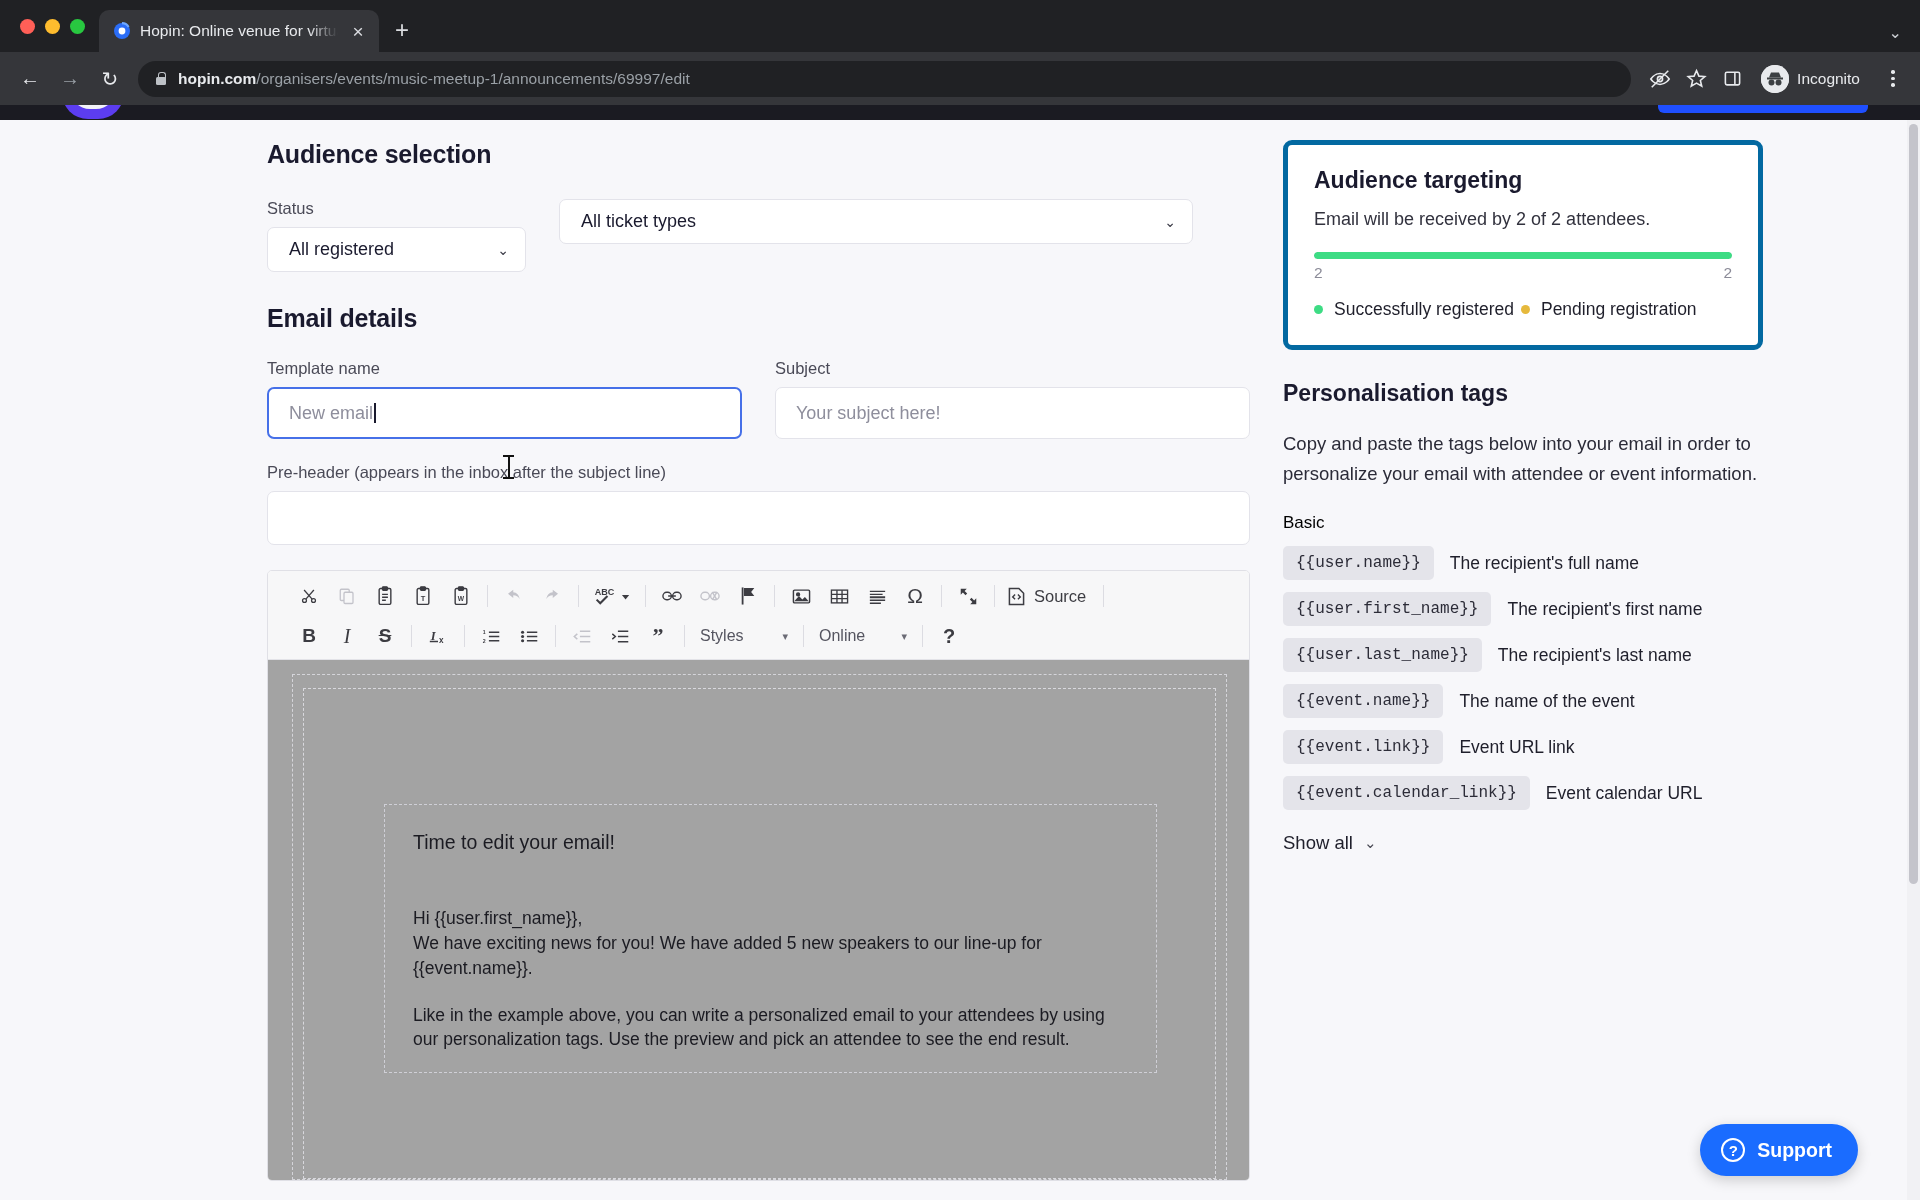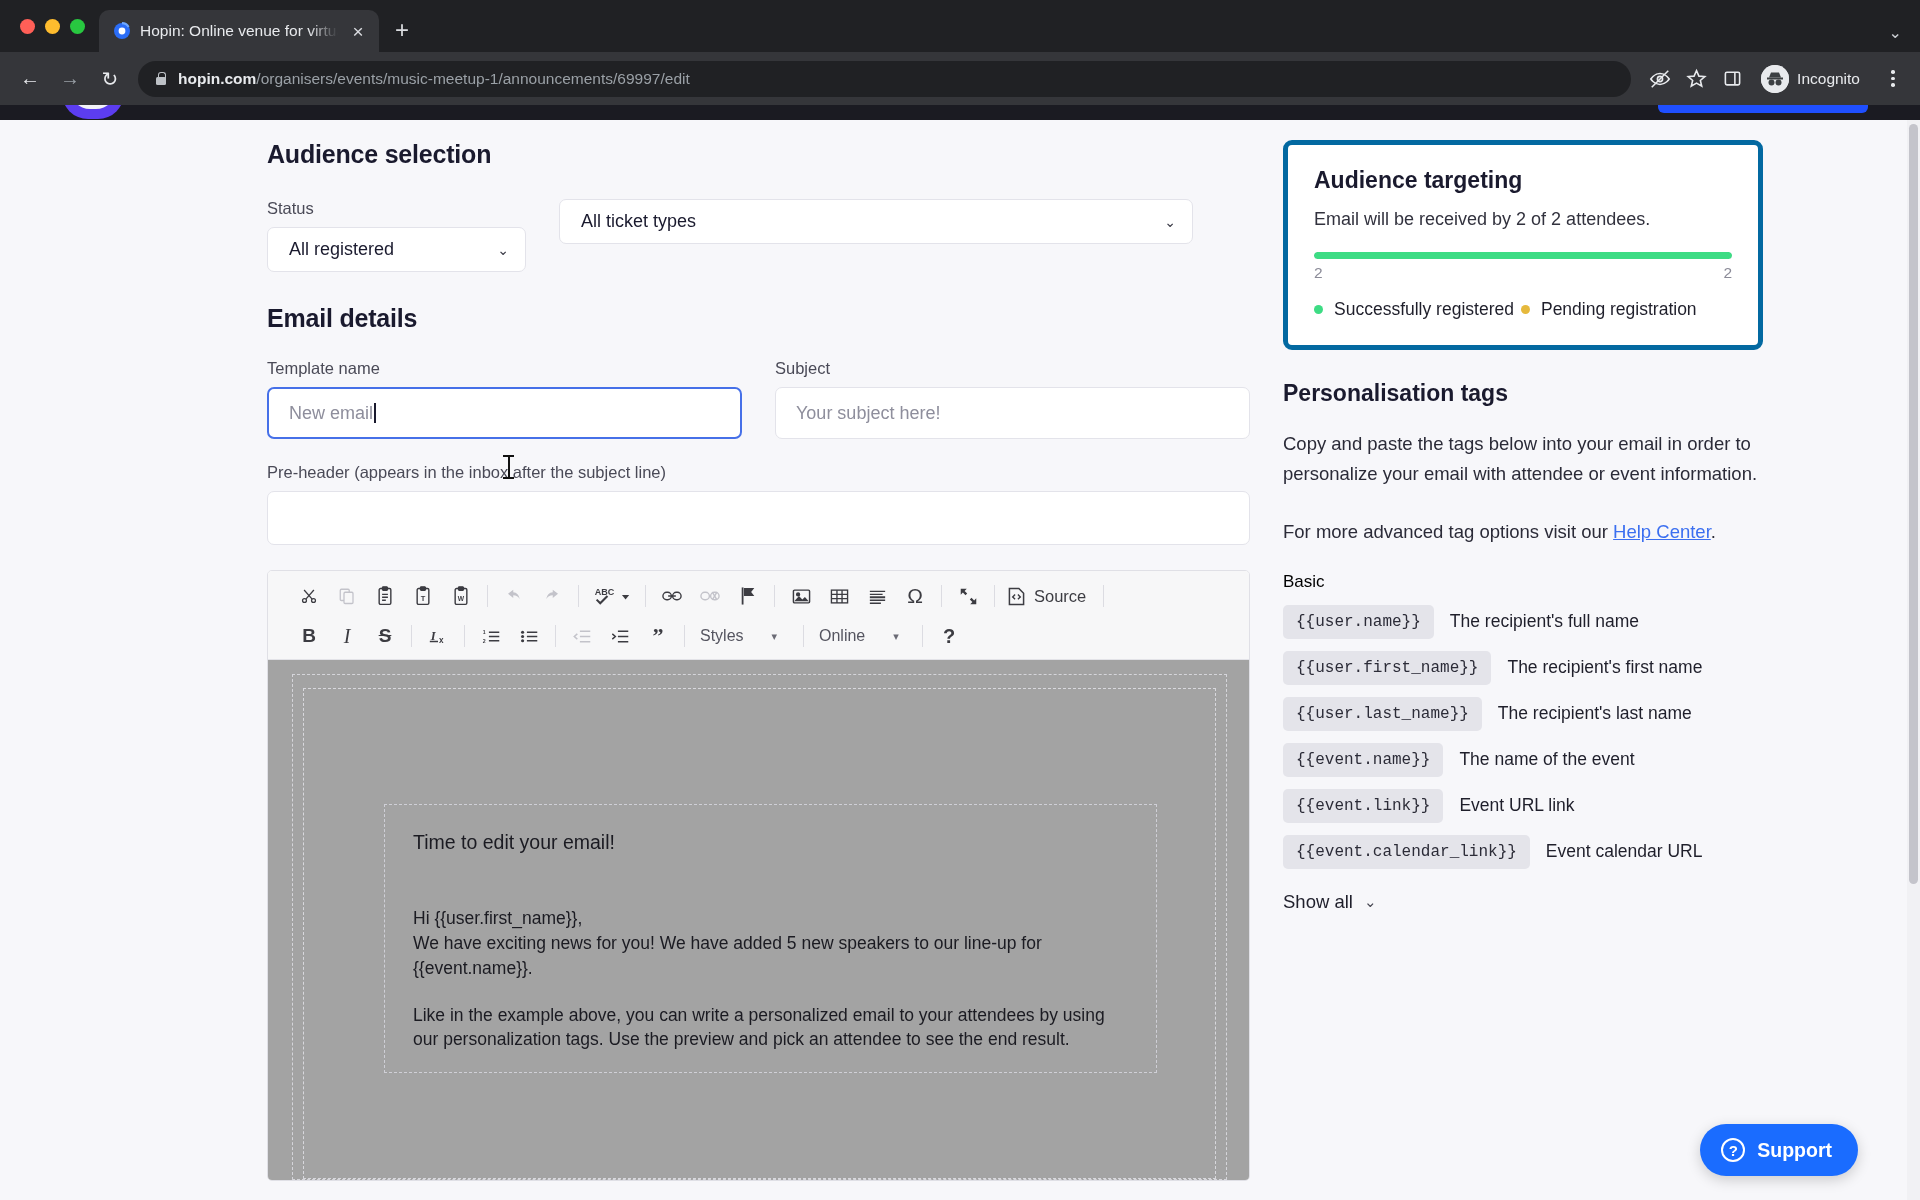--- a/index.html
+++ b/index.html
@@ -112,21 +112,21 @@
   .editor { margin-top:25px; border:1px solid #e0e0e6; border-radius:5px; background:#fff; overflow:hidden; }
   .ed-toolbar { background:#f7f7f8; border-bottom:1px solid #e3e3e8; padding:5px 0 3px 0; }
   .ed-row { display:flex; align-items:center; height:40px; padding-left:22px; gap:0; }
   .ed-btn {
     width:38px; height:32px; display:flex; align-items:center; justify-content:center;
     color:#3c3c42; font-size:17px; position:relative;
   }
   .ed-btn.dim { color:#c3c3ca; }
   .ed-sep { width:1px; height:22px; background:#dcdce2; margin:0 7px; flex:none; }
   .ed-combo {
-    display:flex; align-items:center; 
+    display:flex; align-items:center; justify-content:space-between;
     width:104px; height:32px; padding: 0 8px; font-size:16px; color:#555560;gap:28px;
   }
   .ed-combo .c { font-size:11px; color:#6b6b75; }
   .ed-source { display:flex; align-items:center; gap:9px; padding: 0 10px 0 6px; font-size:16.5px; color:#3c3c42; }
 
   .ed-body { background:#a3a3a3; height:520px; padding: 14px 22px 0 24px; position:relative; overflow:hidden; }
   .mail-outer { border:1px dashed #d5d5da; height:100%; padding:13px 10px 0 10px; }
   .mail-mid { border:1px dashed #d8d8dd; height:100%; padding-top:1px; }
   .mail-card { margin: 114px 58px 0 80px; border:1px dashed #cfcfd6; padding: 26px 28px 20px 28px; }
   .mail-h { font-size:19.5px; color:#1b1b22; margin-bottom:52px; }
@@ -531,23 +531,20 @@
           </div>
           <div class="legend-item">
             <span class="led" id="led-1" style="background: rgb(230, 185, 60);"></span>
             <span>Pending registration</span>
           </div>
         </div>
       </div>
 
       <div class="ptitle">Personalisation tags</div>
       <div class="ptext">Copy and paste the tags below into your email in order to personalize your email with attendee or event information.</div>
-      <div class="ptext second">
-        <span>For more advanced tag options visit our </span><a class="plink" href="#">Help Center</a><span>.</span>
-      </div>
 
       <div class="pbasic">Basic</div>
       <div class="tags">
         <div class="tag-row">
           <span class="chip">{{user.name}}</span>
           <span class="tag-desc">The recipient's full name</span>
         </div>
         <div class="tag-row">
           <span class="chip">{{user.first_name}}</span>
           <span class="tag-desc">The recipient's first name</span>

